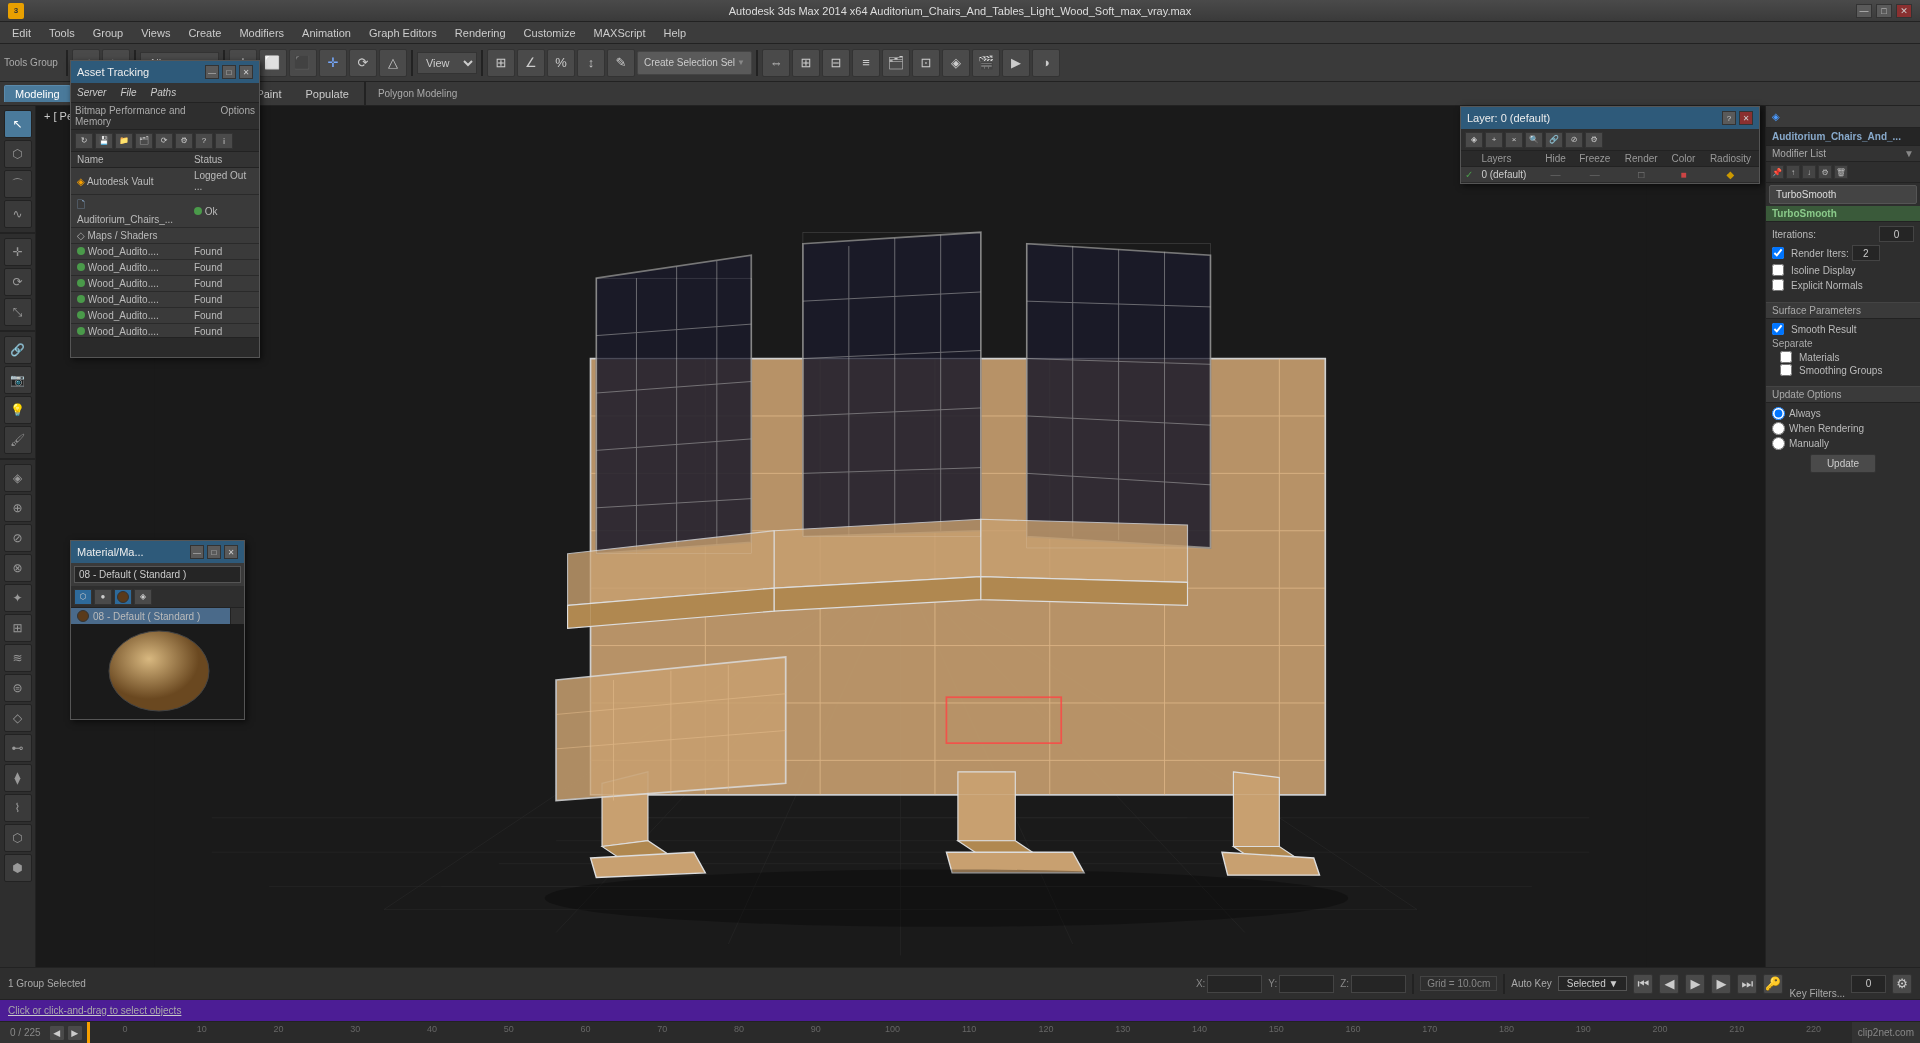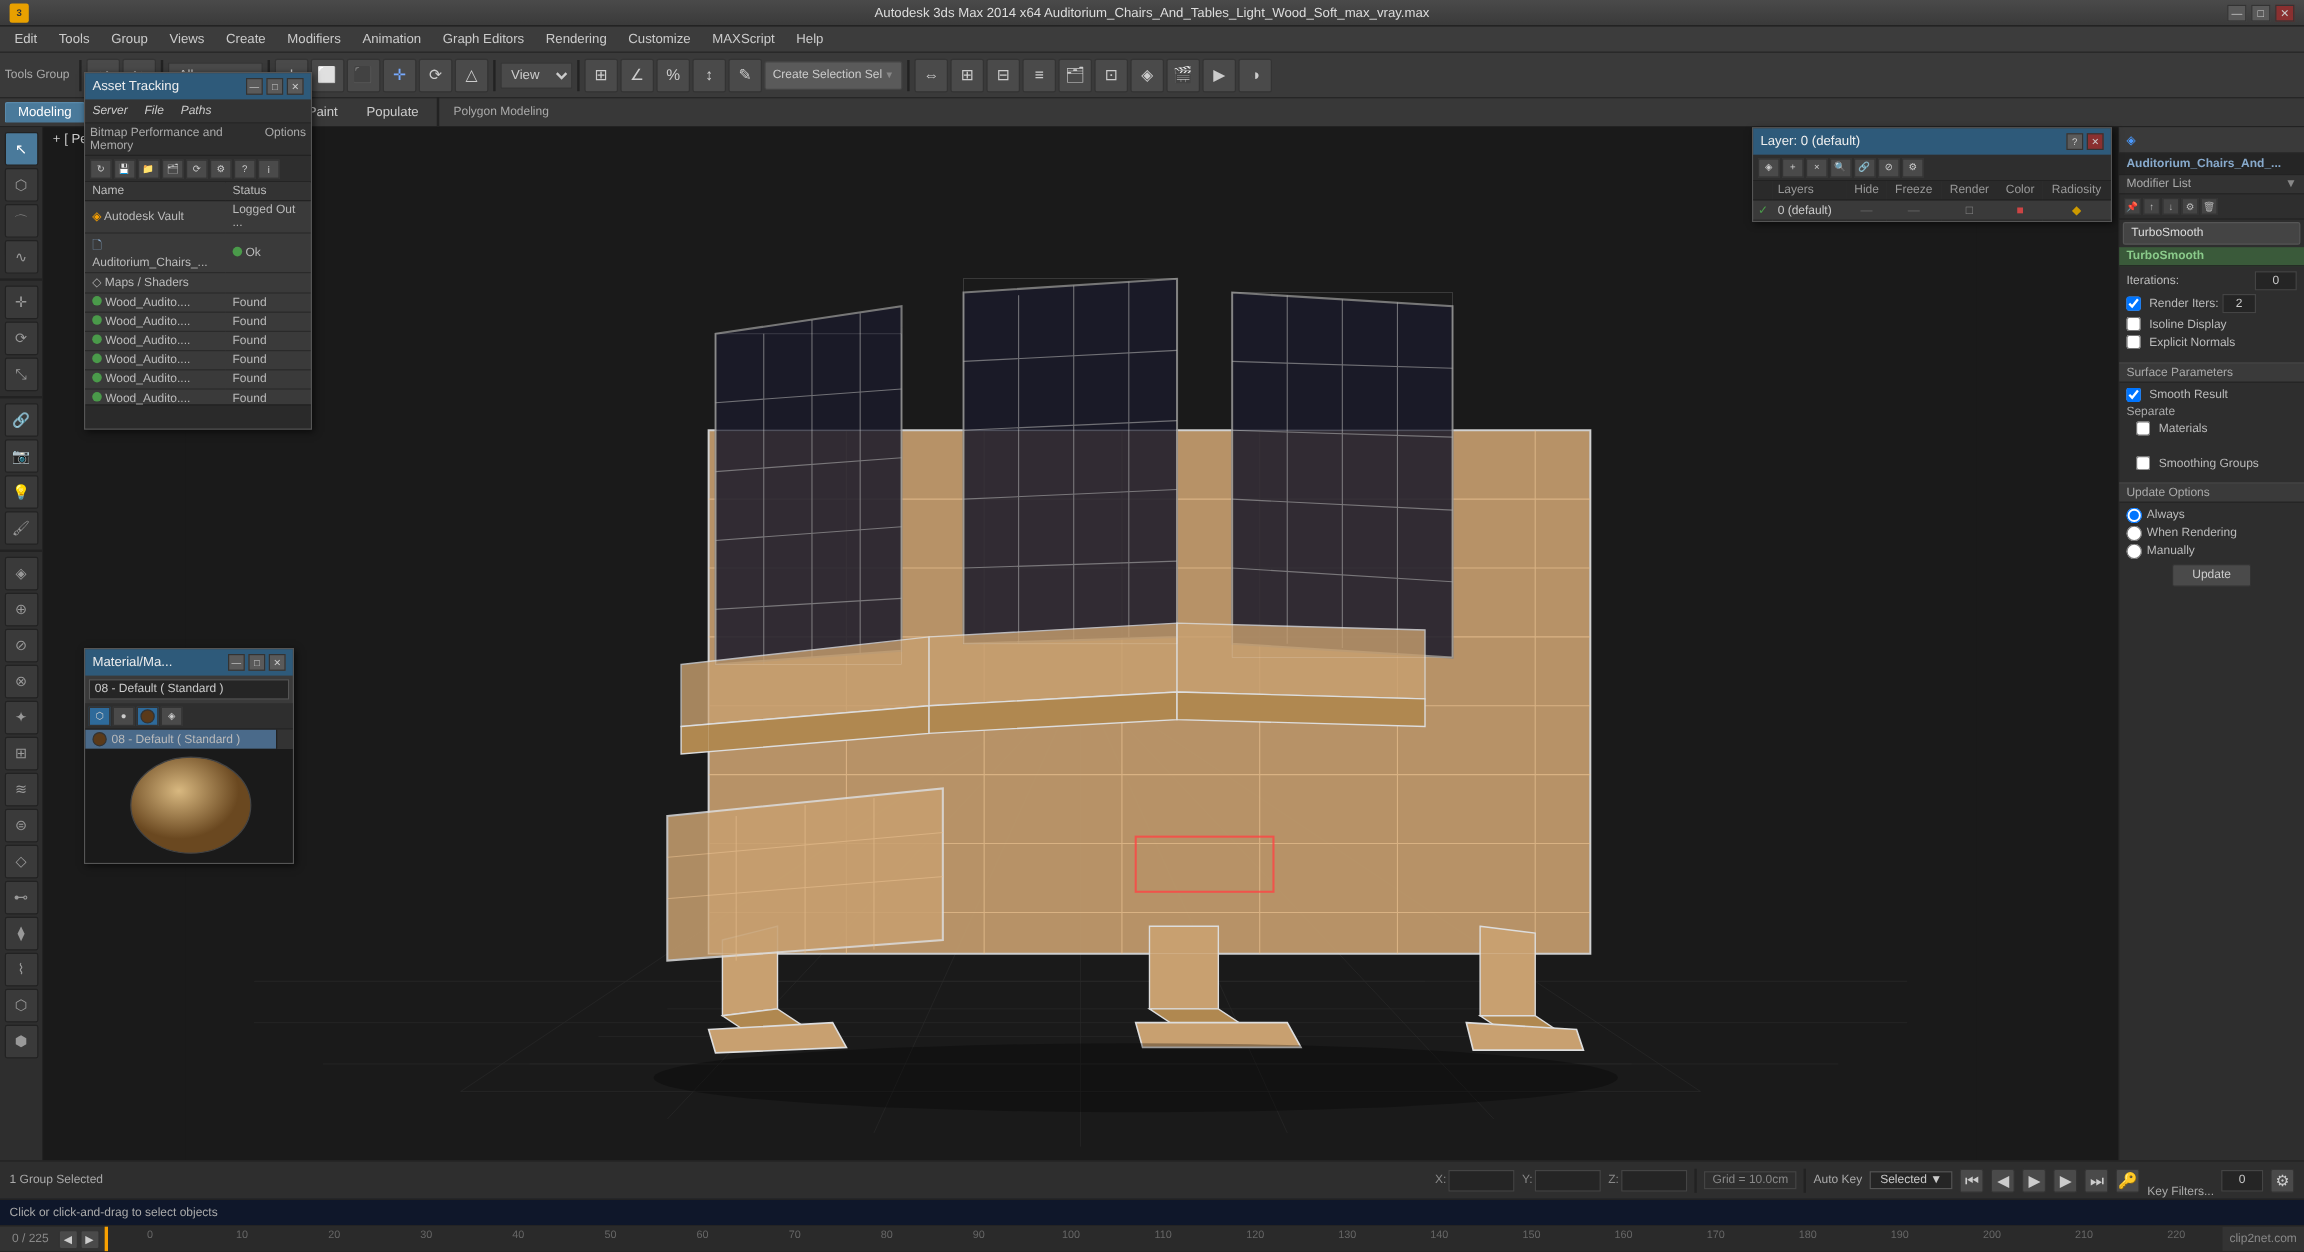--- a/index.html
+++ b/index.html
@@ -986,21 +986,21 @@
       </div>
     </div>
 
     <div class="section-header">Surface Parameters</div>
     <div class="turbos-params">
       <div style="display:flex;align-items:center;gap:3px;margin-bottom:3px;">
         <input type="checkbox" class="param-checkbox" checked="" style="">
         <span>Smooth Result</span>
       </div>
       <div style="font-size:10px;color:#aaa;margin-bottom:2px;">Separate</div>
-      <div style="display:flex;align-items:center;gap:3px;padding-left:8px;margin-bottom:17px;">
+      <div style="display:flex;align-items:center;gap:3px;padding-left:8px;margin-bottom:1px;">
         <input type="checkbox" class="param-checkbox" style="">
         <span>Materials</span>
       </div>
       <div style="display:flex;align-items:center;gap:3px;padding-left:8px;margin-bottom:2px;">
         <input type="checkbox" class="param-checkbox" style="">
         <span>Smoothing Groups</span>
       </div>
     </div>
 
     <div class="section-header">Update Options</div>
@@ -1244,21 +1244,21 @@
   <div class="toolbar-btn" style="width:20px;height:20px;">⏭</div>
   <div class="toolbar-btn" style="width:20px;height:20px;">🔑</div>
 
   <span style="font-size:10px;color:#aaa;margin-top:19px;">Key Filters...</span>
 
   <input class="coord-input" type="text" value="0" style="width: 35px;">
 
   <div class="toolbar-btn" style="width:20px;height:20px;">⚙</div>
 </div>
 
-<div id="status-bar" style="position:absolute; bottom:22px; left:0; right:0; height:22px; background:#0f172a; display:flex; align-items:center; padding:0 8px; border-top:1px solid #222; z-index:5;">
+<div id="status-bar" style="position:absolute; bottom:22px; left:0; right:0; height:22px; background:#4c1d95; display:flex; align-items:center; padding:0 8px; border-top:1px solid #222; z-index:5;text-decoration:underline;">
   <span style="font-size:10px;color:#aaa;">Click or click-and-drag to select objects</span>
   <div style="flex:1;"></div>
 </div>
 
 <div id="timeline" style="position:absolute; bottom:0; left:0; right:0; height:22px; background:#333; display:flex; align-items:center; border-top:1px solid #222; z-index:5;">
   <div class="timeline-left">
     <span style="font-size:10px;color:#888;padding:0 6px;">0 / 225</span>
     <div class="toolbar-btn" style="width:16px;height:16px;font-size:9px;">◀</div>
     <div class="toolbar-btn" style="width:16px;height:16px;font-size:9px;">▶</div>
   </div>

